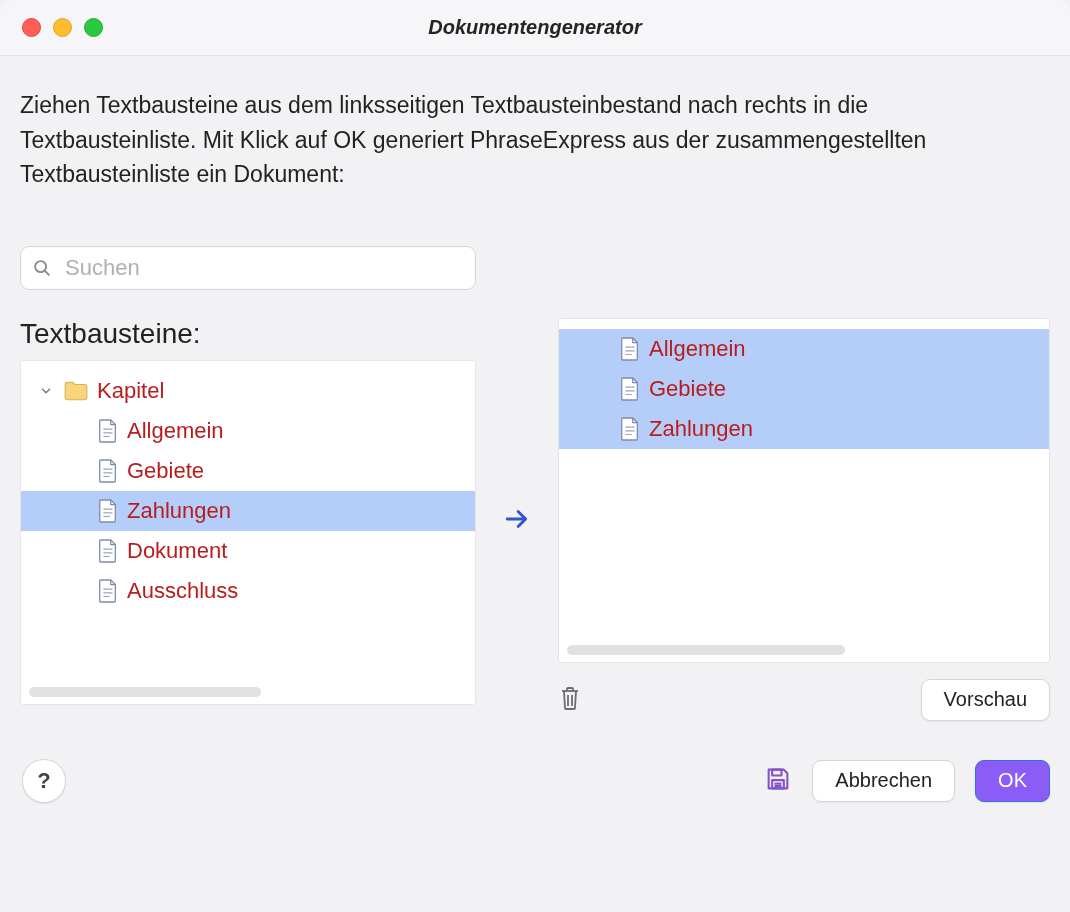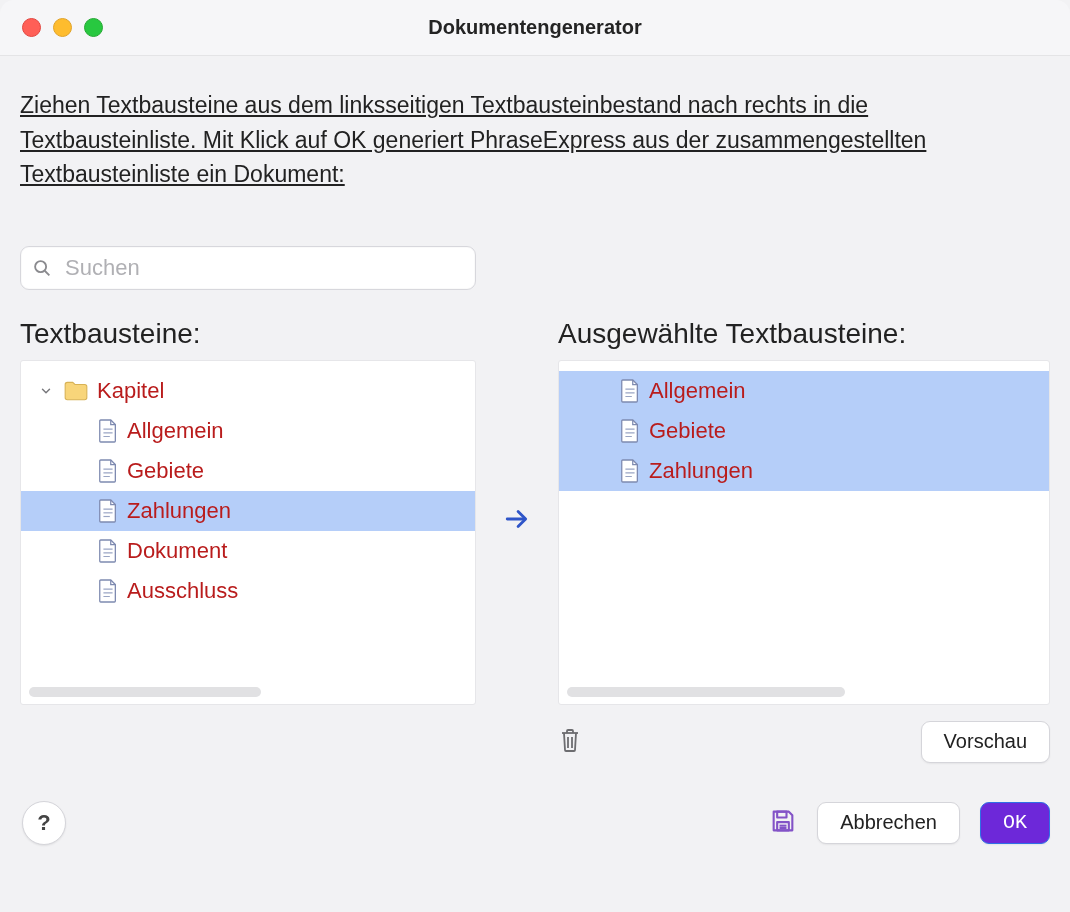--- a/index.html
+++ b/index.html
@@ -14,20 +14,21 @@
   border-radius:14px;
 }
 
 .titlebar{
   height:55px;
   border-bottom:1px solid #e4e4e6;
   display:flex;
   align-items:center;
   position:relative;
   background:#f6f6f8;
+  font-style:italic;
 }
 .traffic-lights{
   display:flex;
   gap:12px;
   margin-left:22px;
 }
 .tl{
   width:17px;height:17px;border-radius:50%;
 }
 .tl-red{background:#ff5f57;border:0.5px solid #e24640;}
@@ -44,21 +45,20 @@
 
 .content{
   padding:32px 20px 20px 20px;
   box-sizing:border-box;
 }
 .intro{
   font-size:23px;
   line-height:1.5;
   color:#222;
   margin-bottom:54px;
-  text-decoration:underline;
 }
 
 .search-wrap{
   width:456px;
 }
 .search{
   display:flex;
   align-items:center;
   height:42px;
   border:1px solid #d7d7dc;
@@ -160,25 +160,24 @@
   padding:0 22px;
   font-size:20px;
   border-radius:9px;
   border:1px solid #d5d5da;
   background:#fff;
   box-shadow:0 1px 2px rgba(0,0,0,0.06);
   cursor:pointer;
   user-select:none;
 }
 .btn-primary{
-  background:#6d28d9;
+  background:#8b5cf6;
   border-color:#2f6fe6;
   color:#fff;
   font-weight:500;
-  font-family:Liberation Mono, monospace;
 }
 
 .footer{
   display:flex;
   justify-content:space-between;
   align-items:center;
   margin-top:38px;
   padding-left:2px;
 }
 .help-btn{
@@ -317,21 +316,20 @@
     <div class="col-mid">
       <span class="arrow-mid">
         <svg width="30" height="26" viewBox="0 0 24 24" fill="none" stroke="#2f55c8" stroke-width="2.6" stroke-linecap="round" stroke-linejoin="round">
           <line x1="3" y1="12" x2="19" y2="12"></line>
           <polyline points="13 5 20 12 13 19"></polyline>
         </svg>
       </span>
     </div>
 
     <div class="col-right">
-      <div class="col-label">Ausgewählte Textbausteine:</div>
       <div class="listbox">
 
         <div class="sel-row selected" style="padding-left:60px;">
           <span class="icon doc-ic">
             <svg width="22" height="26" viewBox="0 0 24 28">
                 <path d="M4 2 h11 l5 5 v18 a1 1 0 0 1-1 1 H4 a1 1 0 0 1-1-1 V3 a1 1 0 0 1 1-1 Z" fill="#fff" stroke="#7e8ab0" stroke-width="1.4"></path>
                 <path d="M15 2 v5 h5" fill="none" stroke="#7e8ab0" stroke-width="1.4"></path>
                 <line x1="7" y1="12" x2="17" y2="12" stroke="#9aa5c4" stroke-width="1.3"></line>
                 <line x1="7" y1="16" x2="17" y2="16" stroke="#9aa5c4" stroke-width="1.3"></line>
                 <line x1="7" y1="20" x2="14" y2="20" stroke="#9aa5c4" stroke-width="1.3"></line>

